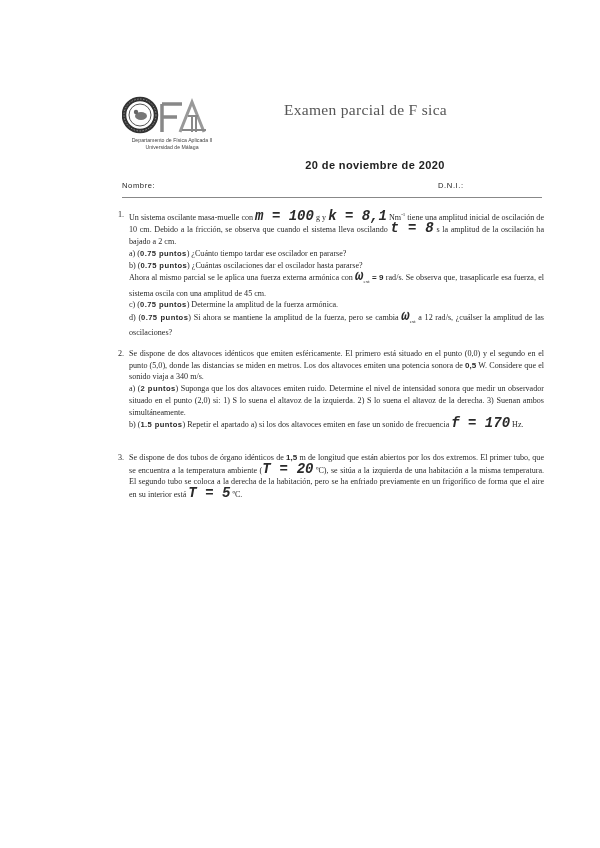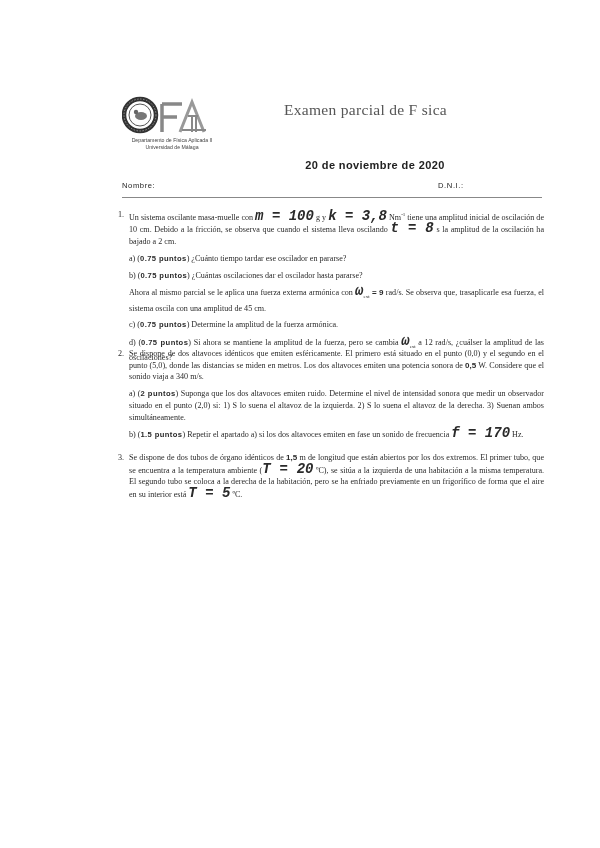--- a/index.html
+++ b/index.html
@@ -13,21 +13,21 @@
   .title { position:absolute; left:284px; top:101px; width:190px; font-family:"Liberation Serif", serif; font-size:15.5px; color:#555; letter-spacing:0.3px; white-space:nowrap; }
   .subtitle { position:absolute; left:300px; top:122px; width:150px; text-align:center; font-family:"Liberation Sans", sans-serif; font-size:8.2px; line-height:12px; color:#555; letter-spacing:1.2px; }
   .date { position:absolute; left:300px; top:159px; width:150px; text-align:center; font-family:"Liberation Sans", sans-serif; font-size:11px; font-weight:bold; color:#222; letter-spacing:0.4px; }
 
   .label-row { position:absolute; top:181px; font-family:"Liberation Sans", sans-serif; font-size:7.6px; font-weight:normal; color:#222; letter-spacing:0.6px; }
   .rule { position:absolute; left:122px; top:197px; width:420px; height:1px; background:#888; }
 
   .q { position:absolute; left:118px; width:426px; font-size:8.1px; line-height:11.7px; color:#2a2a2a; text-align:justify; }
   .qnum { position:absolute; left:0; top:0; }
   .qbody { margin-left:11px; }
-  .sub { margin-left:11px; margin-top:5px; }
+  .sub { margin-left:11px; }
   .pts { font-family:"Liberation Sans", sans-serif; font-weight:bold; font-size:7.6px; letter-spacing:0.4px; }
   .m { font-family:Liberation Mono, monospace; font-weight:bold; font-style:italic; font-size:14px; }
   .mb { font-family:"Liberation Sans", sans-serif; font-weight:bold; font-size:8px; }
   sub.s { font-size:5px; }
   sup.s { font-size:5px; }
   p { margin:0; }
 </style>
 </head>
 <body>
 
@@ -55,21 +55,21 @@
   <div class="title">Examen parcial de F sica</div>
   <div class="date">20 de noviembre de 2020</div>
 
   <div class="label-row" style="left:122px;">Nombre:</div>
   <div class="label-row" style="left:438px;">D.N.I.:</div>
   <div class="rule"></div>
 
   <div class="q" style="top:209px;">
     <span class="qnum">1.</span>
     <p class="qbody">
-      <span>Un sistema oscilante masa-muelle con </span><span class="m">m = 100</span><span> g y </span><span class="m">k = 3,8</span><span> Nm</span><sup class="s">-1</sup><span> tiene una amplitud inicial de oscilación de 10 cm. Debido a la fricción, se observa que cuando el sistema lleva oscilando </span><span class="m">t = 8</span><span> s la amplitud de la oscilación ha bajado a 2 cm.</span>
+      <span>Un sistema oscilante masa-muelle con </span><span class="m">m = 100</span><span> g y </span><span class="m">k = 8,1</span><span> Nm</span><sup class="s">-1</sup><span> tiene una amplitud inicial de oscilación de 10 cm. Debido a la fricción, se observa que cuando el sistema lleva oscilando </span><span class="m">t = 8</span><span> s la amplitud de la oscilación ha bajado a 2 cm.</span>
     </p>
     <p class="sub">
       <span>a) (</span><span class="pts">0.75 puntos</span><span>) </span><span>¿Cuánto tiempo tardar ese oscilador en pararse?</span>
     </p>
     <p class="sub">
       <span>b) (</span><span class="pts">0.75 puntos</span><span>) </span><span>¿Cuántas oscilaciones dar el oscilador hasta pararse?</span>
     </p>
     <p class="sub">
       <span>Ahora al mismo parcial se le aplica una fuerza externa armónica con </span><span class="m">ω</span><sub class="s">ext</sub><span class="mb"> = 9</span><span> rad/s. Se observa que, trasaplicarle esa fuerza, el sistema oscila con una amplitud de 45 cm.</span>
     </p>

